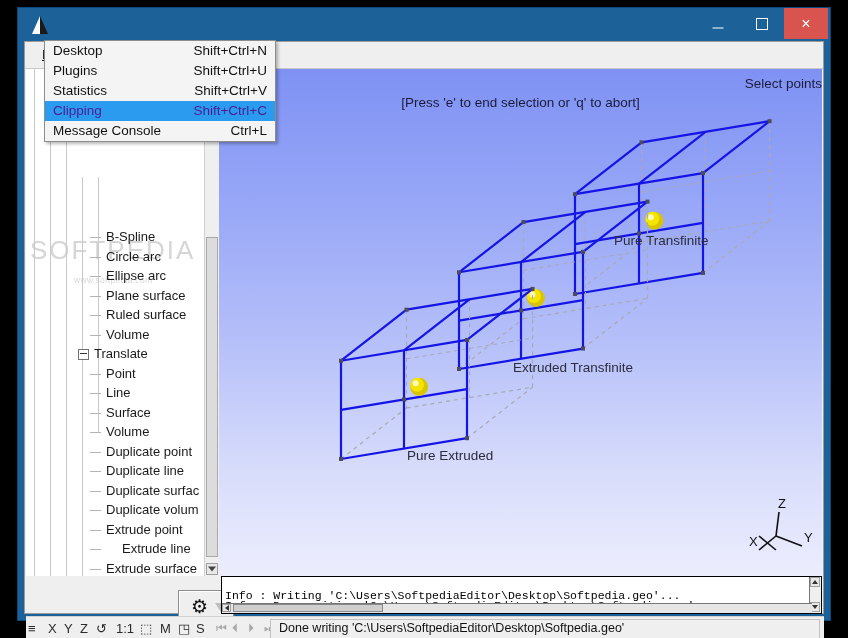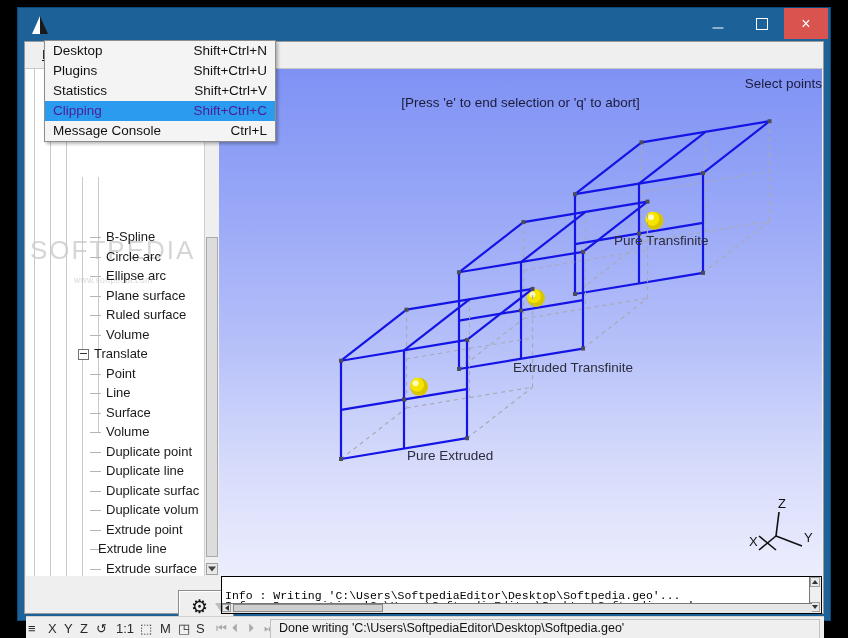--- a/index.html
+++ b/index.html
@@ -162,21 +162,21 @@
           <div class="tnode" style="left: 80px; top: 374.5px;">Duplicate point</div>
           <div class="tdash" style="left: 64px; top: 402px;"></div>
           <div class="tnode" style="left: 80px; top: 394px;">Duplicate line</div>
           <div class="tdash" style="left: 64px; top: 421.5px;"></div>
           <div class="tnode" style="left: 80px; top: 413.5px;">Duplicate surfac</div>
           <div class="tdash" style="left: 64px; top: 441px;"></div>
           <div class="tnode" style="left: 80px; top: 433px;">Duplicate volum</div>
           <div class="tdash" style="left: 64px; top: 460.5px;"></div>
           <div class="tnode" style="left: 80px; top: 452.5px;">Extrude point</div>
           <div class="tdash" style="left: 64px; top: 480px;"></div>
-          <div class="tnode" style="left: 72px; top: 472px; text-align: right;">Extrude line</div>
+          <div class="tnode" style="left: 96px; top: 472px; text-align: right;">Extrude line</div>
           <div class="tdash" style="left: 64px; top: 499.5px;"></div>
           <div class="tnode" style="left: 80px; top: 491.5px;">Extrude surface</div>
         </div>
     </div>
 
     <div id="tree-sb">
       <div class="sbarrow" style="top:0;">
         <i style="border-left:4px solid transparent;border-right:4px solid transparent;border-bottom:5px solid #444;"></i>
       </div>
       <div class="thumb"></div>

